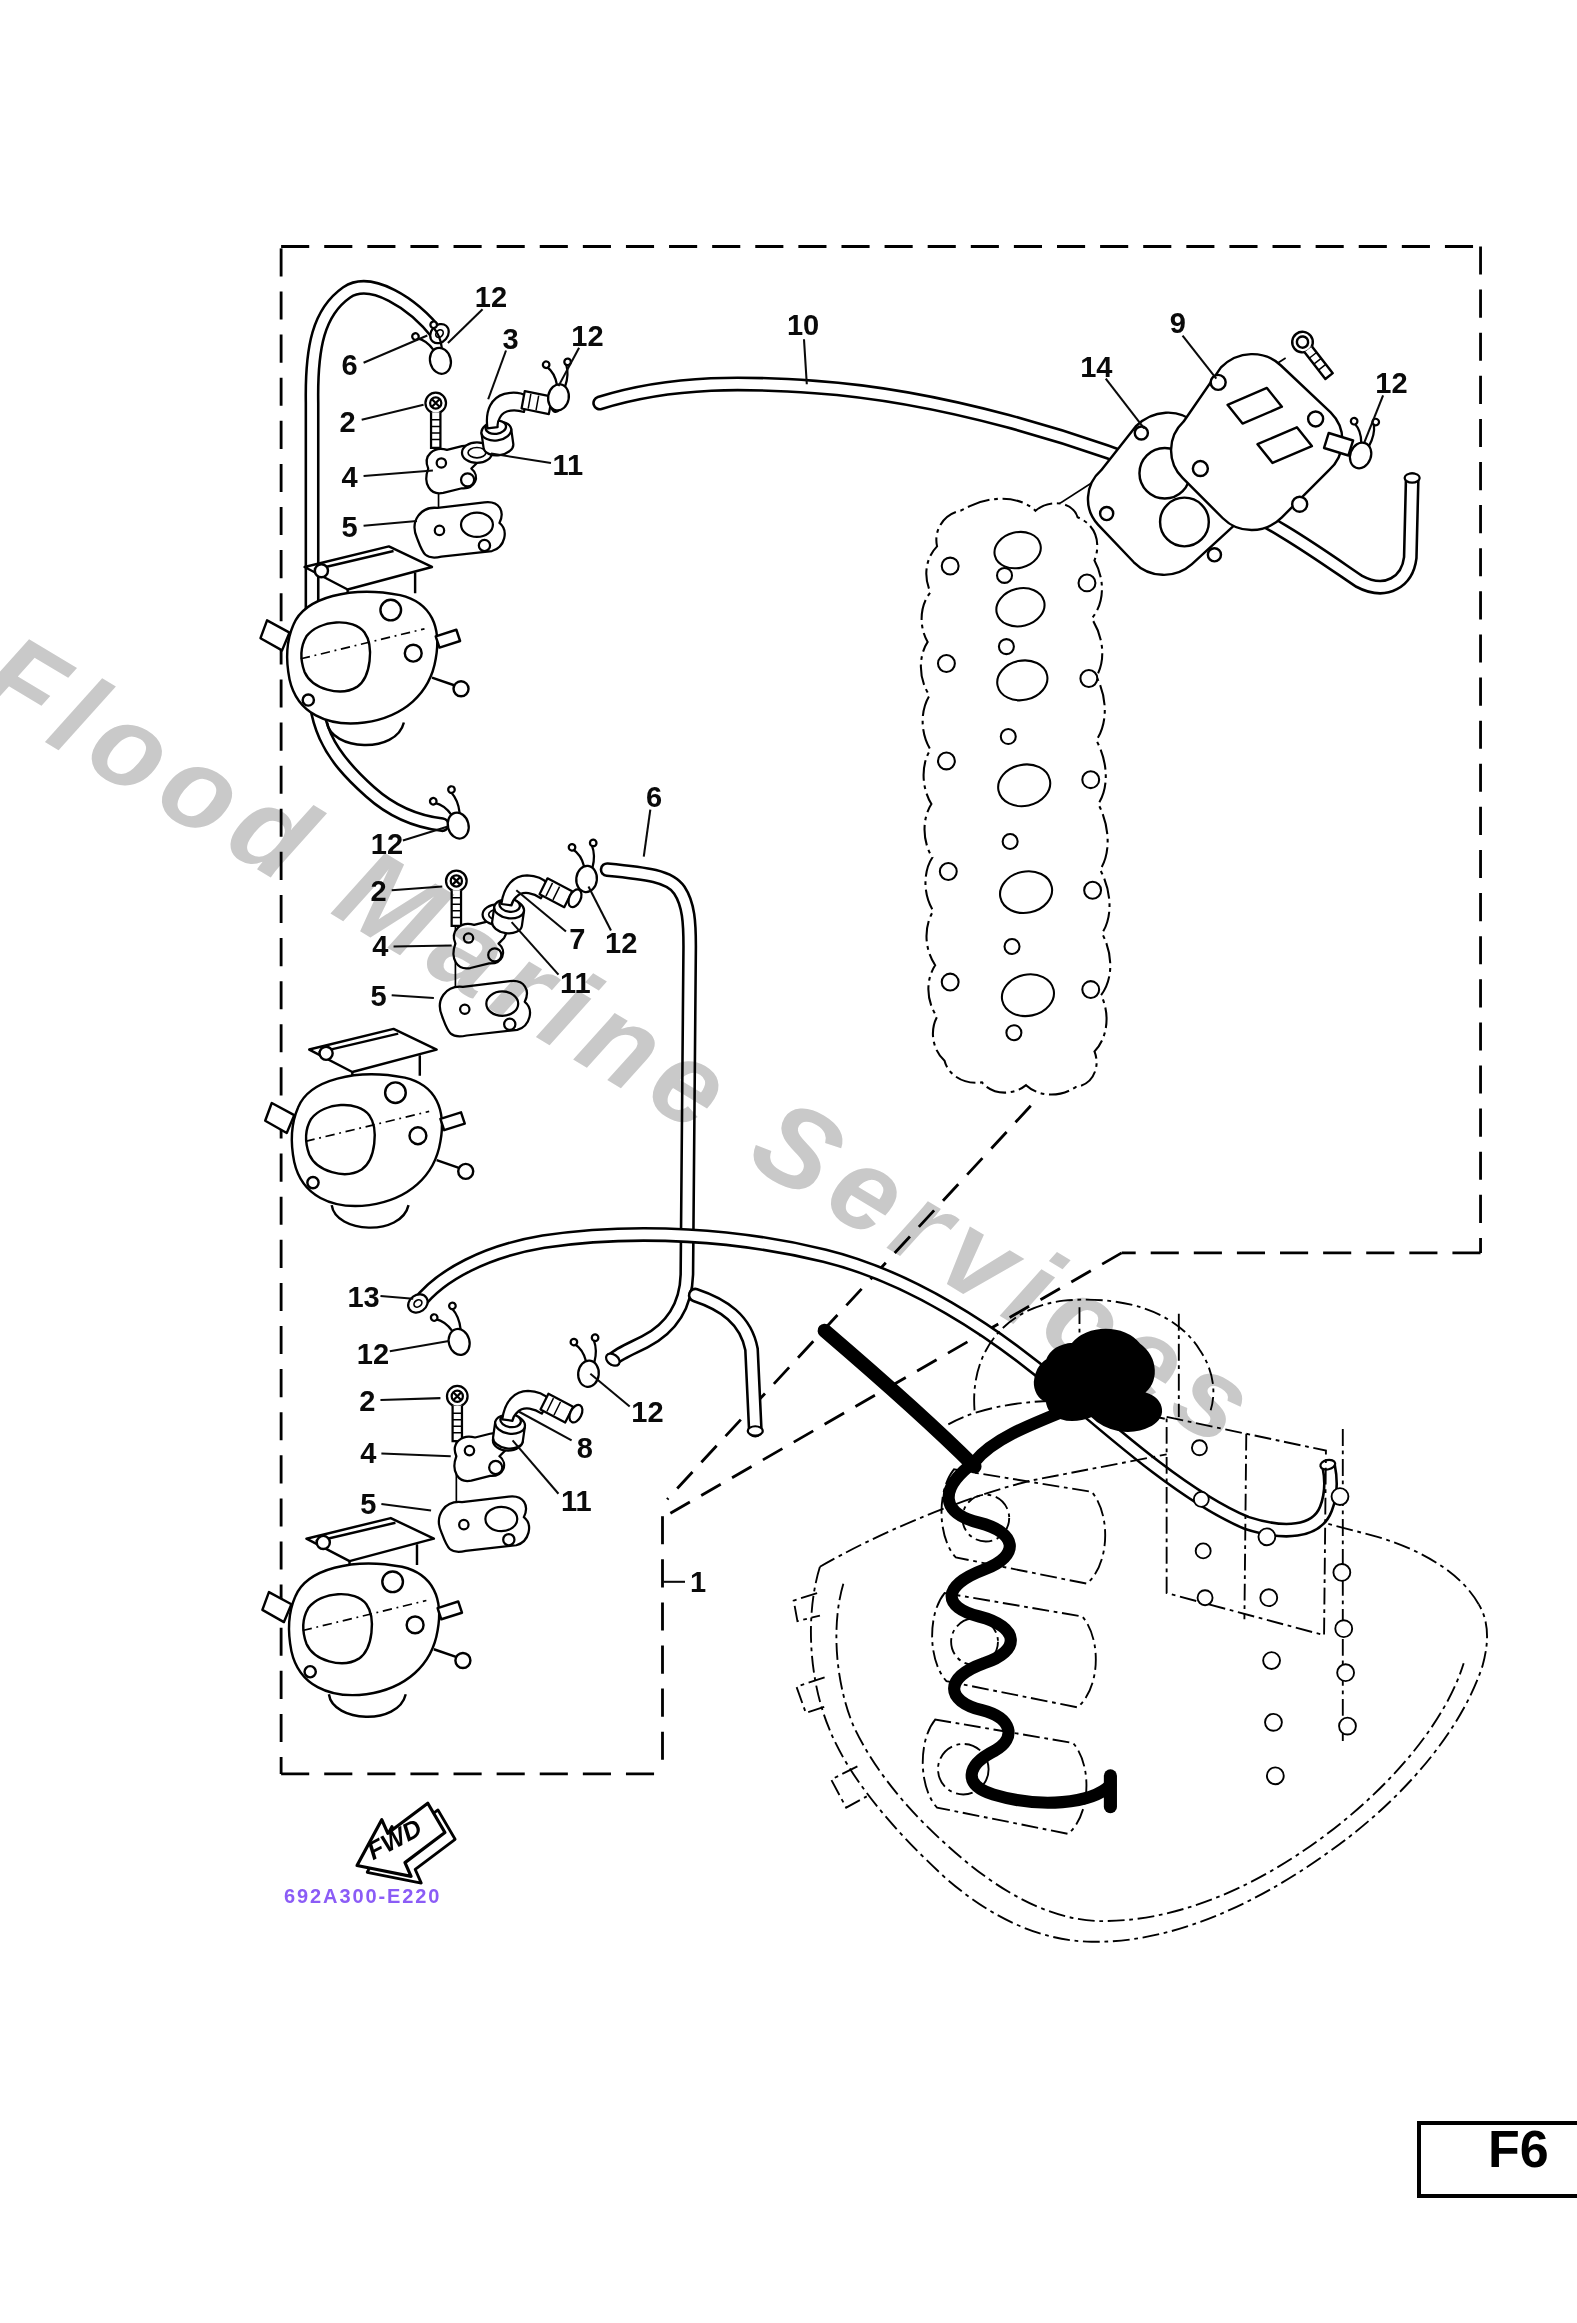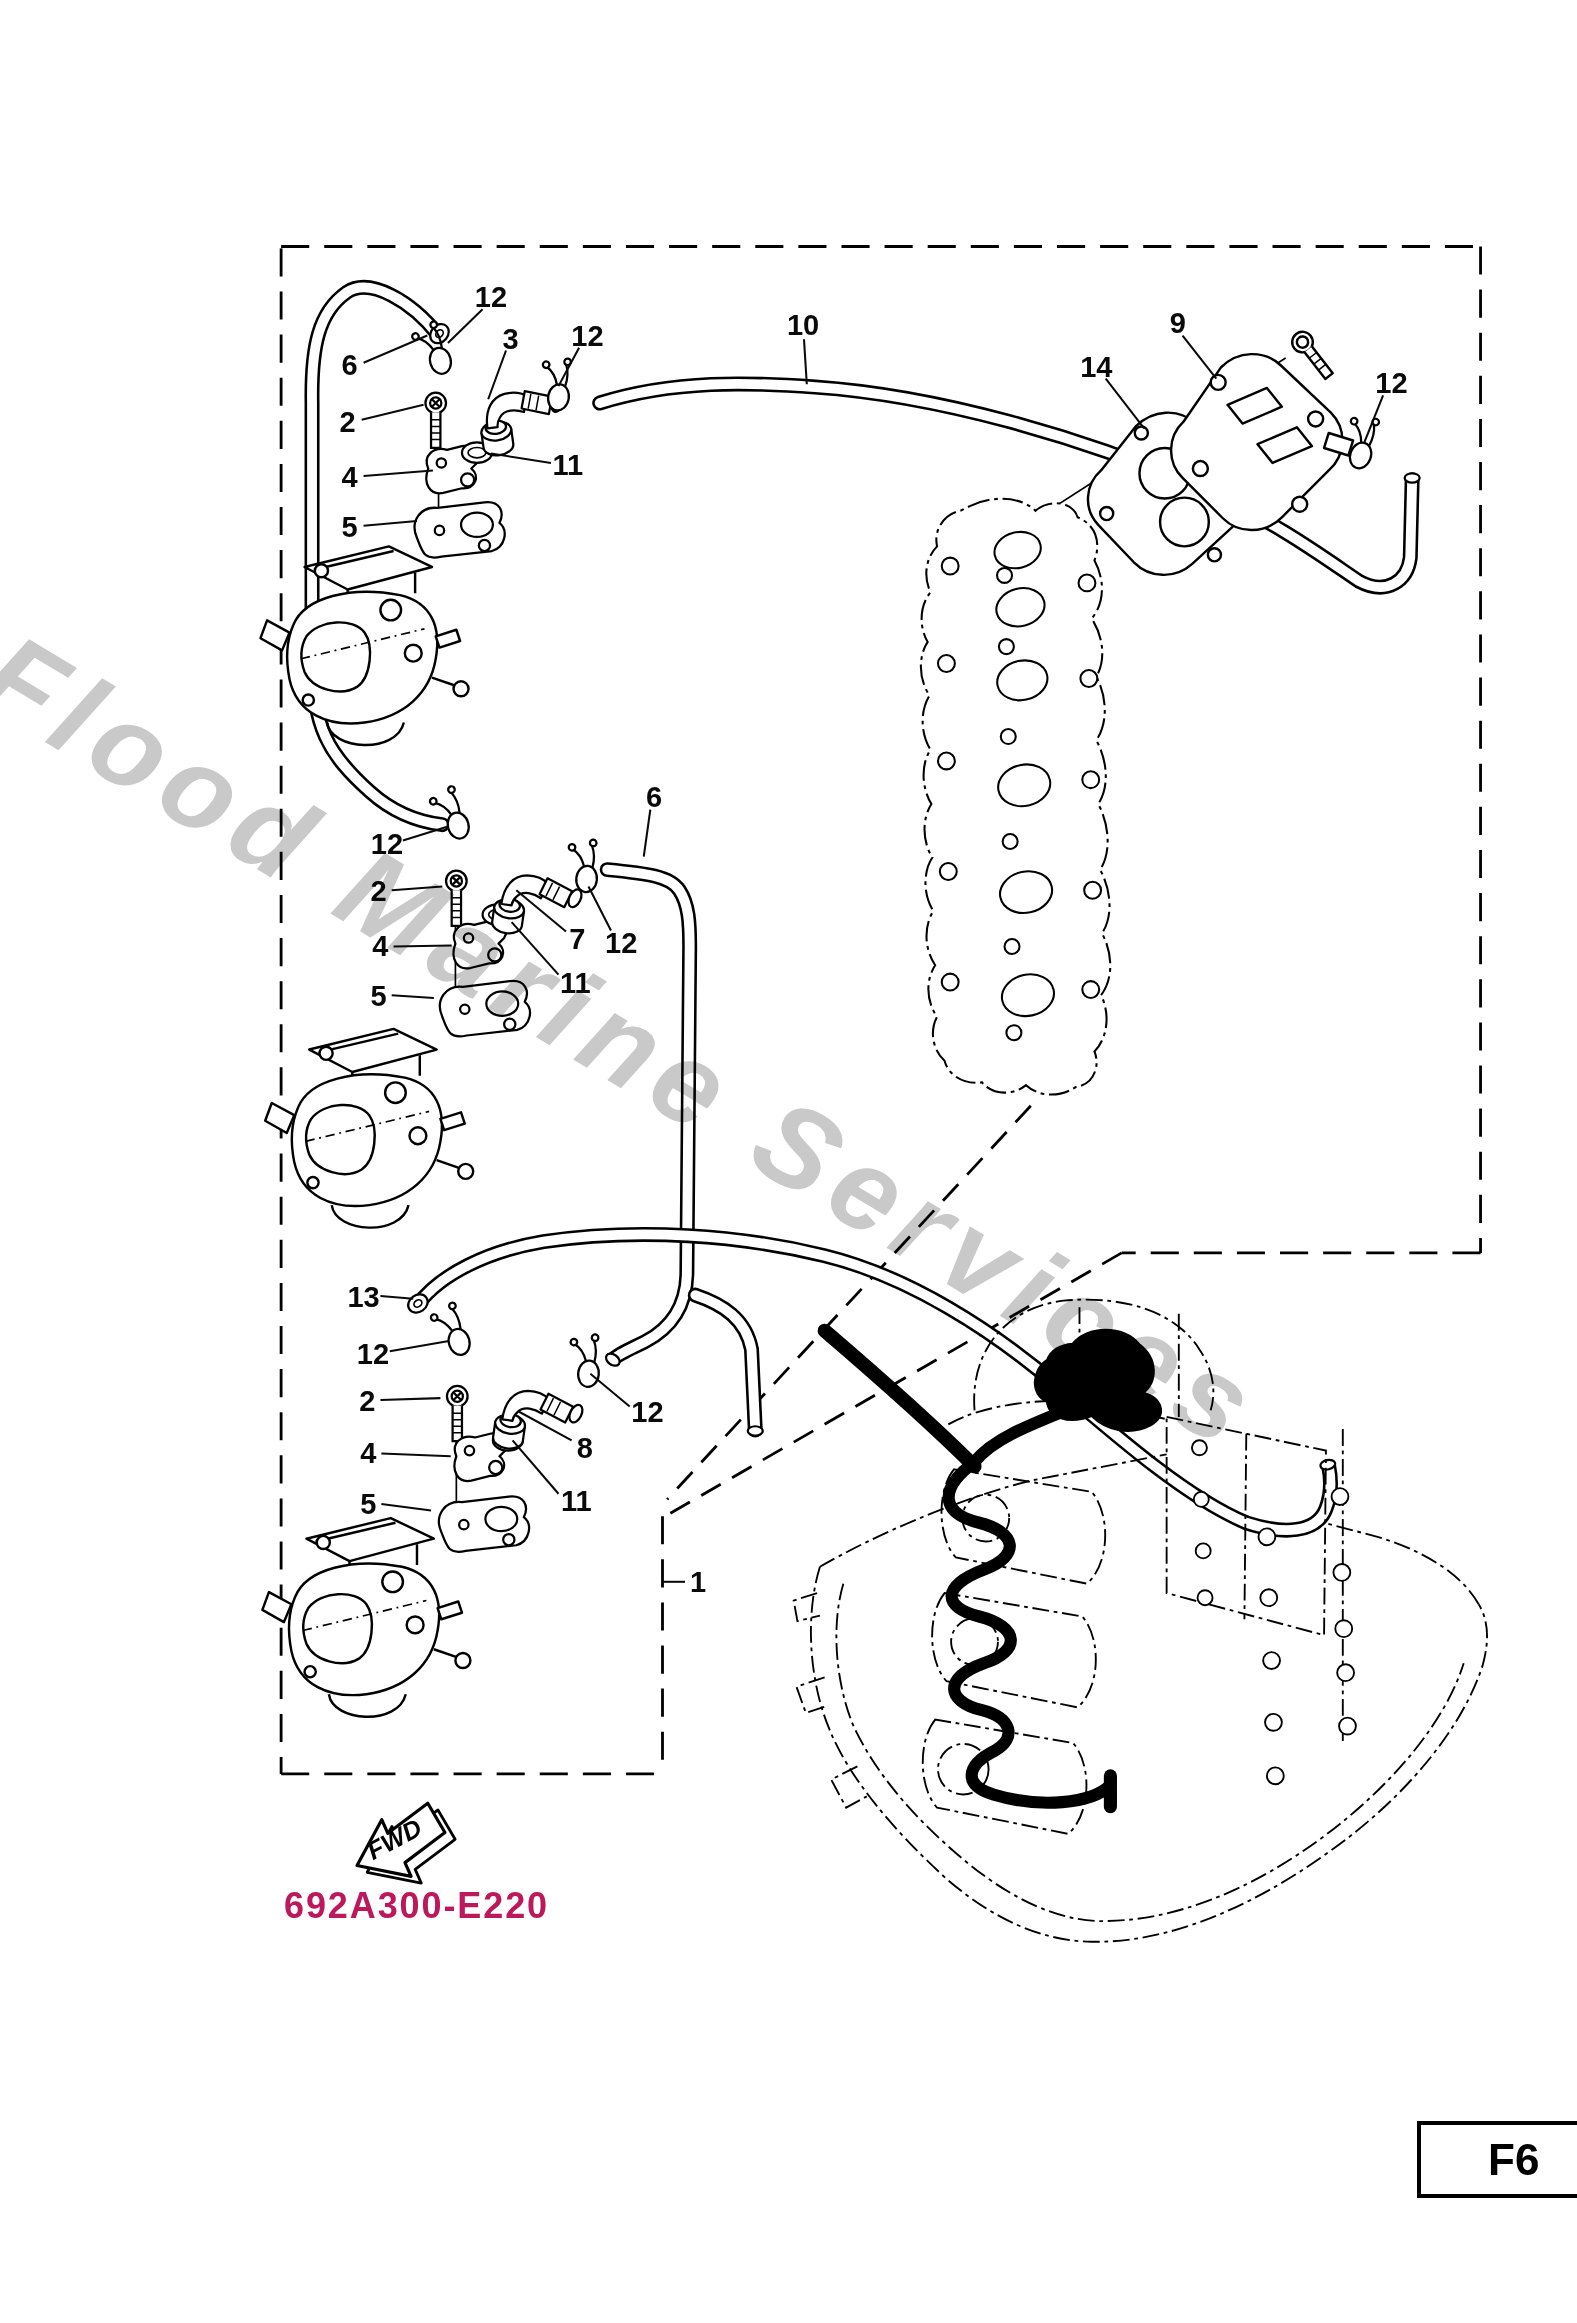--- a/index.html
+++ b/index.html
@@ -8,32 +8,31 @@
   #art{position:absolute;left:0;top:0;z-index:2;}
   .watermark{
     position:absolute;left:28px;top:607px;z-index:3;
     transform-origin:0 0;
     font-style:italic;font-weight:bold;white-space:nowrap;
     mix-blend-mode:multiply;pointer-events:none;
     font-family:"Liberation Sans",sans-serif;
   }
   .part-code{
     position:absolute;left:284px;top:1885px;z-index:4;
-    font-size:36px;font-weight:bold;letter-spacing:1.9px;color:#be185d;
+    font-size:20px;font-weight:bold;letter-spacing:1.9px;color:#8b5cf6;
   }
   .page-tag{
     position:absolute;left:1417px;top:2121px;z-index:4;
     width:206px;height:77px;border:4.7px solid #000;background:#fff;
     box-sizing:border-box;
   }
   .page-tag span{
     position:absolute;left:67px;top:-5.6px;
-    font-size:44px;font-weight:bold;color:#000;
+    font-size:52px;font-weight:bold;color:#000;
     font-family:"Liberation Sans",sans-serif;
-    margin-top:16px;
   }
   svg text.callout{font-family:"Liberation Sans",sans-serif;font-weight:bold;fill:#0a0a0a;}
 </style>
 </head>
 <body>
 
 <div id="canvas">
 
   <svg id="art" width="1578" height="2324" viewBox="0 0 1684 2480">
     <defs>

